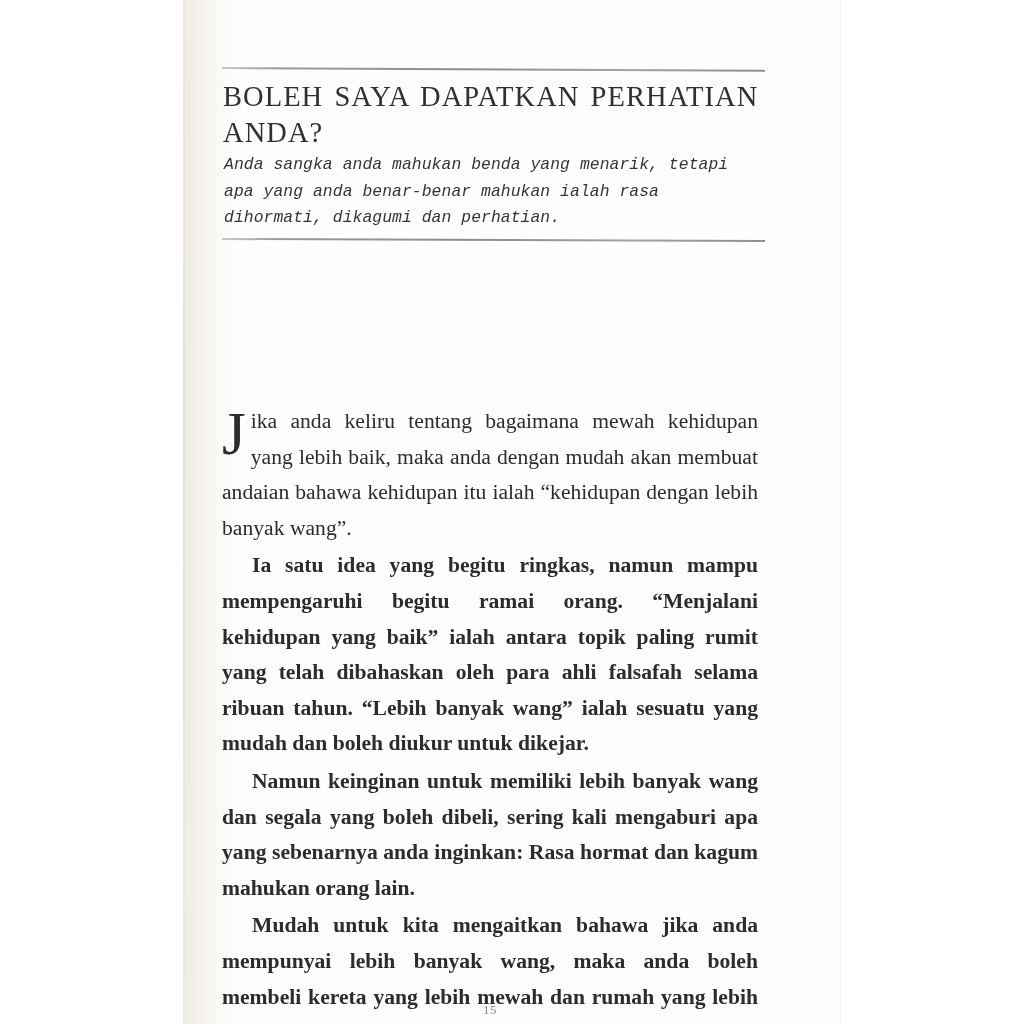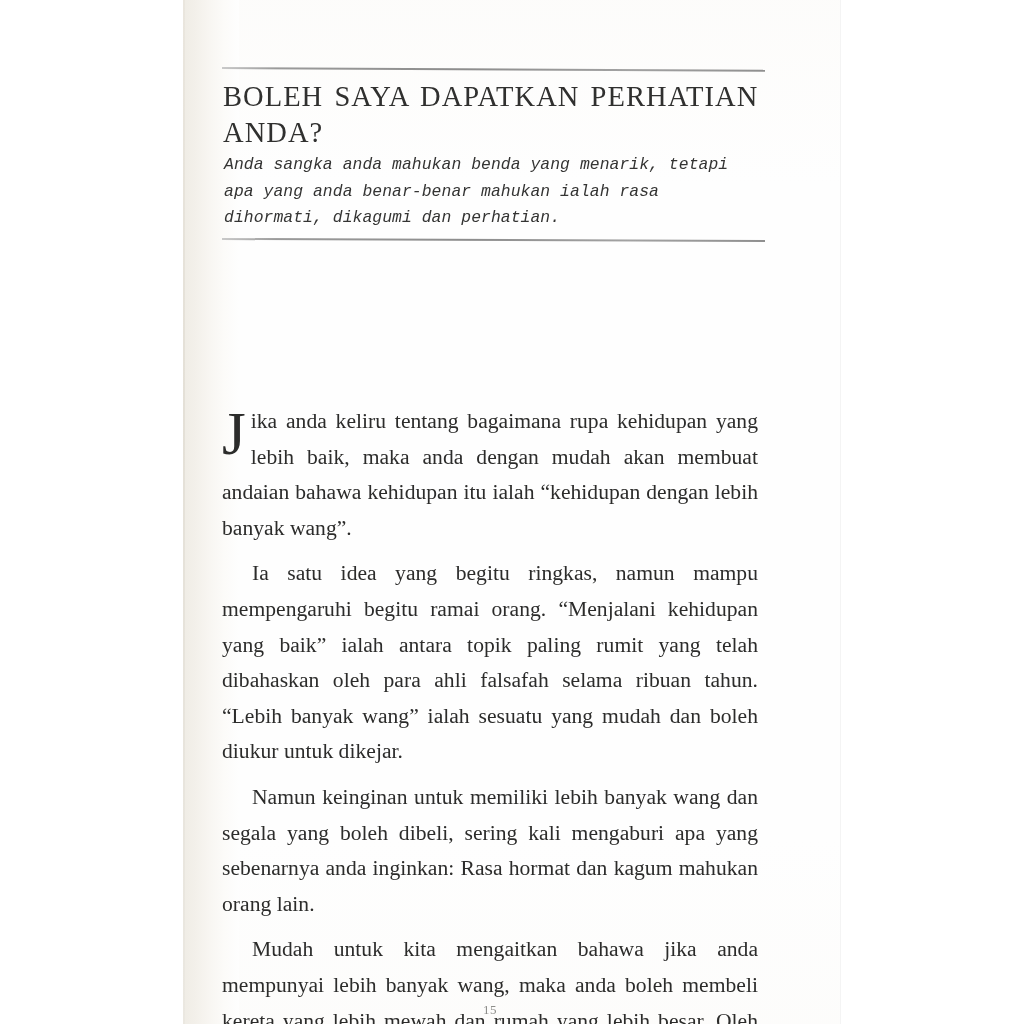--- a/index.html
+++ b/index.html
@@ -132,21 +132,21 @@
   .para {
     margin: 0;
     font-family: "Liberation Serif", serif;
     font-size: 21.6px;
     line-height: 35.6px;
     color: #2c2c2b;
     text-align: justify;
     text-indent: 30px;
     letter-spacing: 0.02px;
   }
-  .para + .para { margin-top: 10px; }
+  .para + .para { margin-top: 2px; font-weight: bold; }
 
   
   .para-first {
     text-indent: 0;
   }
   .para-first .dropcap {
     float: left;
     font-family: "Liberation Serif", serif;
     font-size: 61px;
     line-height: 52px;
@@ -195,21 +195,21 @@
     <div class="rule rule-top"></div>
 
     <h1 class="chapter-title">BOLEH SAYA DAPATKAN PERHATIAN ANDA?</h1>
 
     <p class="chapter-subtitle">Anda sangka anda mahukan benda yang menarik, tetapi apa yang anda benar-benar mahukan ialah rasa dihormati, dikagumi dan perhatian.</p>
 
     <div class="rule rule-bot"></div>
 
     <div class="body-copy">
 
-      <p class="para para-first"><span class="dropcap">J</span><span>ika anda keliru tentang bagaimana rupa kehidupan yang lebih baik, maka anda dengan mudah akan membuat andaian bahawa kehidupan itu ialah “kehidupan dengan lebih banyak wang”.</span></p>
+      <p class="para para-first"><span class="dropcap">J</span><span>ika anda keliru tentang bagaimana mewah kehidupan yang lebih baik, maka anda dengan mudah akan membuat andaian bahawa kehidupan itu ialah “kehidupan dengan lebih banyak wang”.</span></p>
 
       <p class="para"><span>Ia satu idea yang begitu ringkas, namun mampu mempengaruhi begitu ramai orang. “Menjalani kehidupan yang baik” ialah antara topik paling rumit yang telah dibahaskan oleh para ahli falsafah selama ribuan tahun. “Lebih banyak wang” ialah sesuatu yang mudah dan boleh diukur untuk dikejar.</span></p>
 
       <p class="para"><span>Namun keinginan untuk memiliki lebih banyak wang dan segala yang boleh dibeli, sering kali mengaburi apa yang sebenarnya anda inginkan: Rasa hormat dan kagum mahukan orang lain.</span></p>
 
       <p class="para"><span>Mudah untuk kita mengaitkan bahawa jika anda mempunyai lebih banyak wang, maka anda boleh membeli kereta yang lebih mewah dan rumah yang lebih besar. Oleh itu, jika anda mempunyai kereta yang lebih mewah dan rumah yang lebih besar, maka orang akan lebih menghormati dan mengagumi anda.</span></p>
 
     </div>
 
     <div class="folio">15</div>

